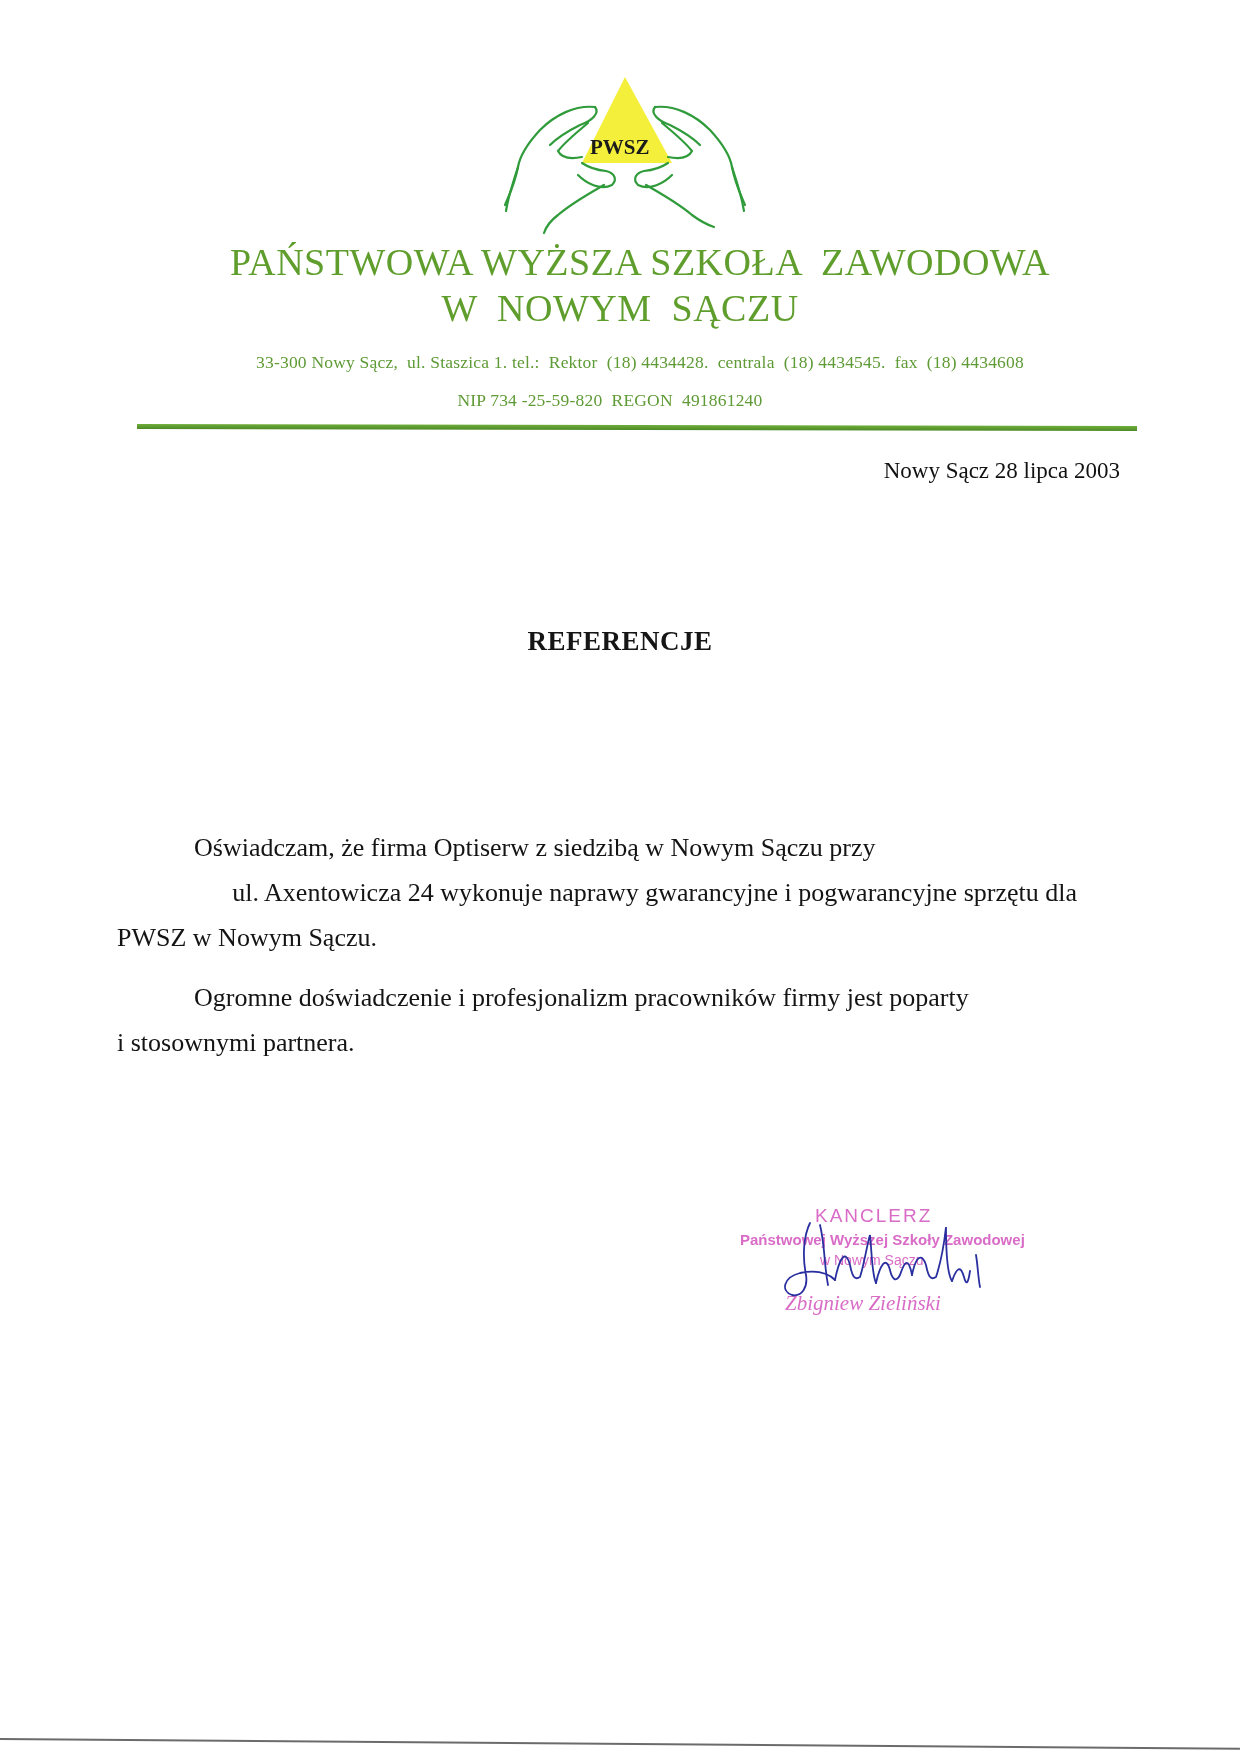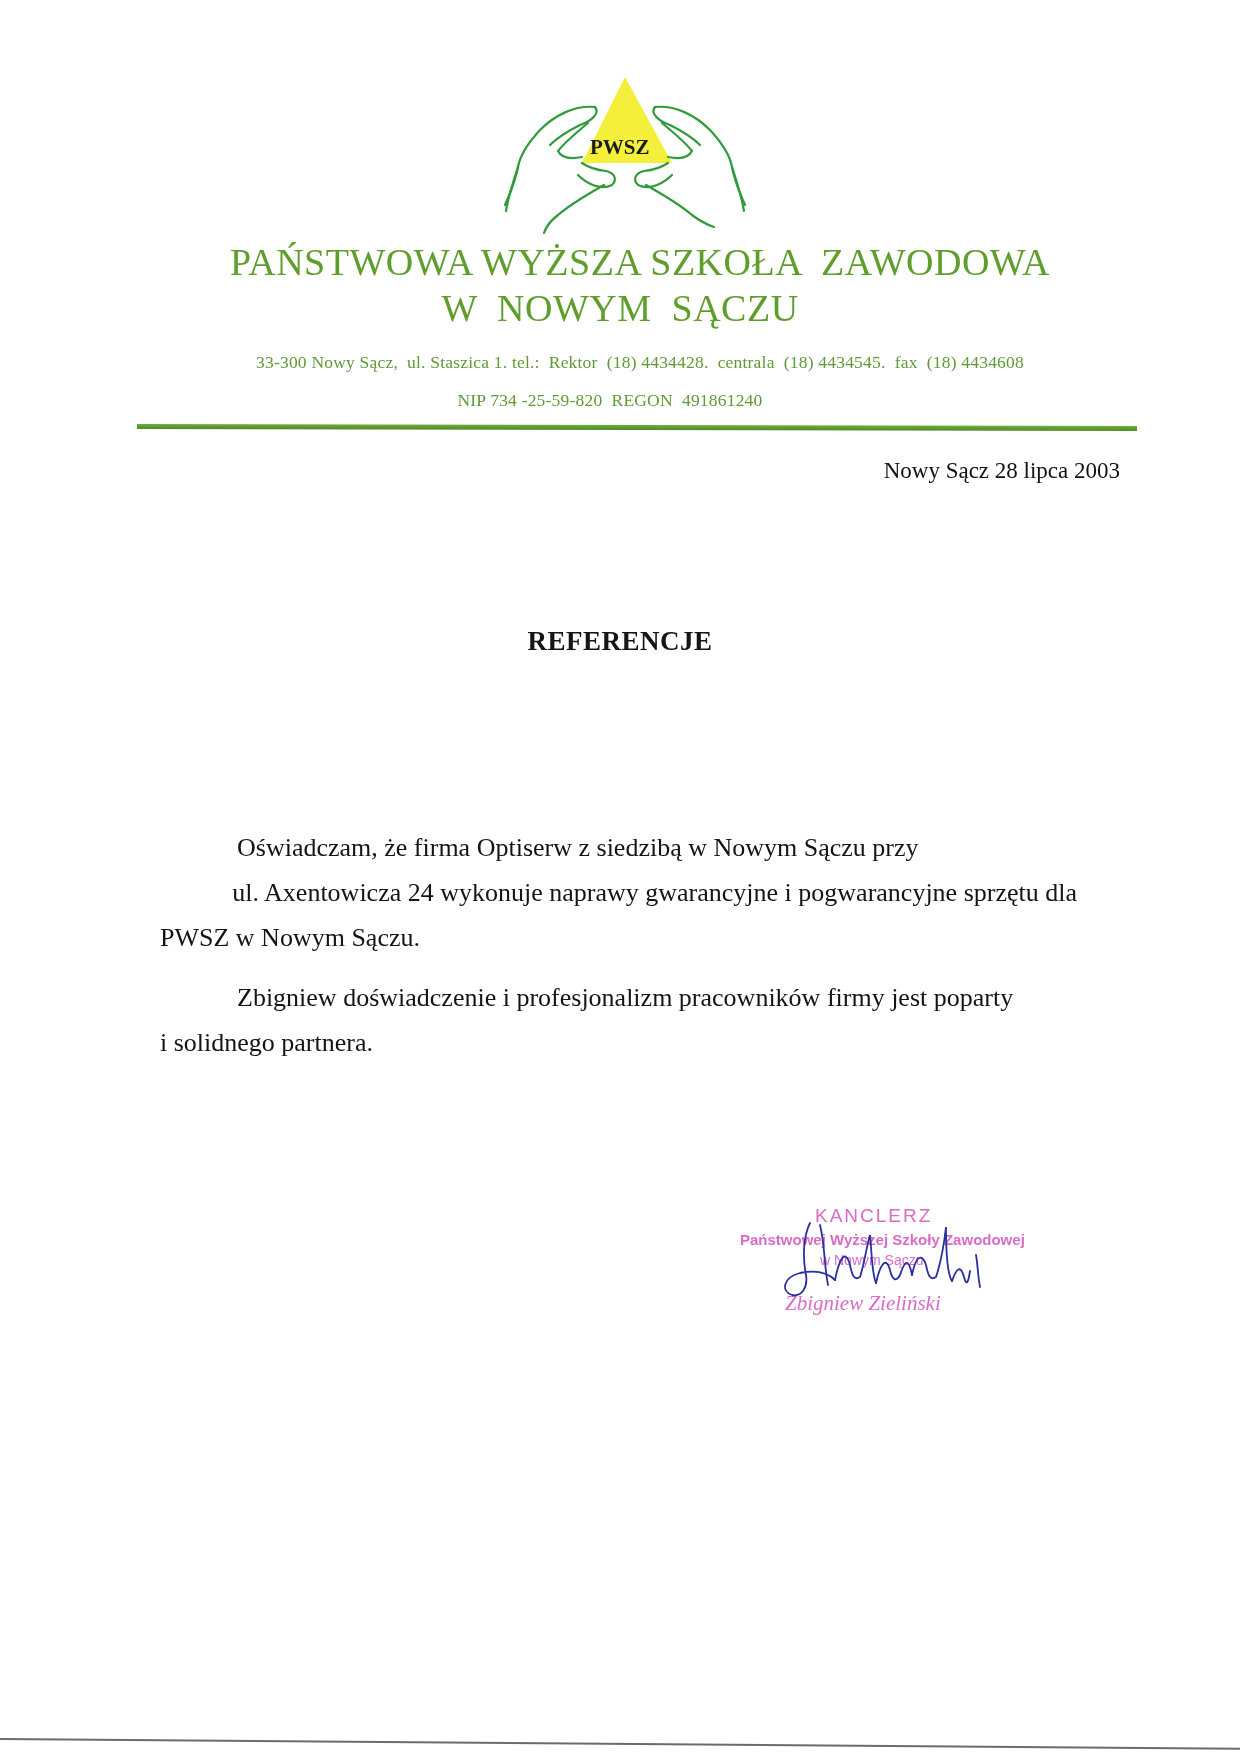--- a/index.html
+++ b/index.html
@@ -34,21 +34,21 @@
     .title {
       position: absolute; left: 0; width: 1240px; text-align: center; top: 626px;
       font-weight: bold; font-size: 27px; letter-spacing: 0.5px; color: #151515;
     }
     .body-text {
       position: absolute; left: 117px; width: 960px; font-size: 26px; color: #141414;
       line-height: 45px;
     }
     .para1 { top: 825px; }
     .para2 { top: 975px; }
-    .line { display: block; white-space: nowrap; margin-left: 43px; }
+    .line { display: block; white-space: nowrap; }
     .indent { padding-left: 77px; }
     .line2 { padding-left: 8px; text-align: right; }
     .stamp {
       position: absolute; left: 740px; top: 1185px; width: 300px; height: 130px;
       color: #d96cc6; font-family: "Liberation Sans", "DejaVu Sans", sans-serif; margin-top: 14px;
     }
     .stamp-title { position: absolute; left: 75px; top: 6px; font-size: 19px; letter-spacing: 2px; }
     .stamp-org { position: absolute; left: 0; top: 32px; font-size: 15px; white-space: nowrap; font-weight: bold; }
     .stamp-city { position: absolute; left: 80px; top: 53px; font-size: 14px; }
     .stamp-name {
@@ -94,22 +94,22 @@
 <div class="date">Nowy Sącz 28 lipca 2003</div>
 
 <div class="title">REFERENCJE</div>
 
 <div class="body-text para1">
   <span class="line indent">Oświadczam, że firma Optiserw z siedzibą w Nowym Sączu przy</span>
   <span class="line line2">ul. Axentowicza 24 wykonuje naprawy gwarancyjne i pogwarancyjne sprzętu dla</span>
   <span class="line">PWSZ w Nowym Sączu.</span>
 </div>
 <div class="body-text para2">
-  <span class="line indent">Zbigniew doświadczenie i profesjonalizm pracowników firmy jest poparty</span>
-  <span class="line">i solidnego partnera.</span>
+  <span class="line indent">Ogromne doświadczenie i profesjonalizm pracowników firmy jest poparty</span>
+  <span class="line">i stosownymi partnera.</span>
 </div>
 
 <div class="stamp">
   <div class="stamp-title">KANCLERZ</div>
   <div class="stamp-org">Państwowej Wyższej Szkoły Zawodowej</div>
   <div class="stamp-city">w Nowym Sączu</div>
   <div class="stamp-name">Zbigniew Zieliński</div>
 </div>
 
 <div class="signature">

